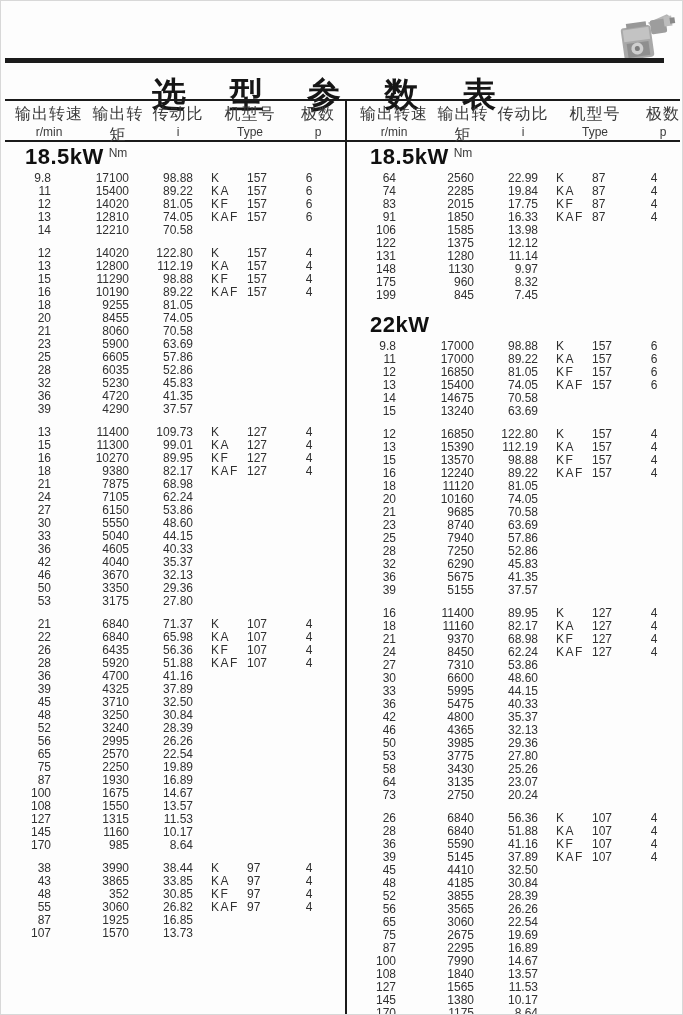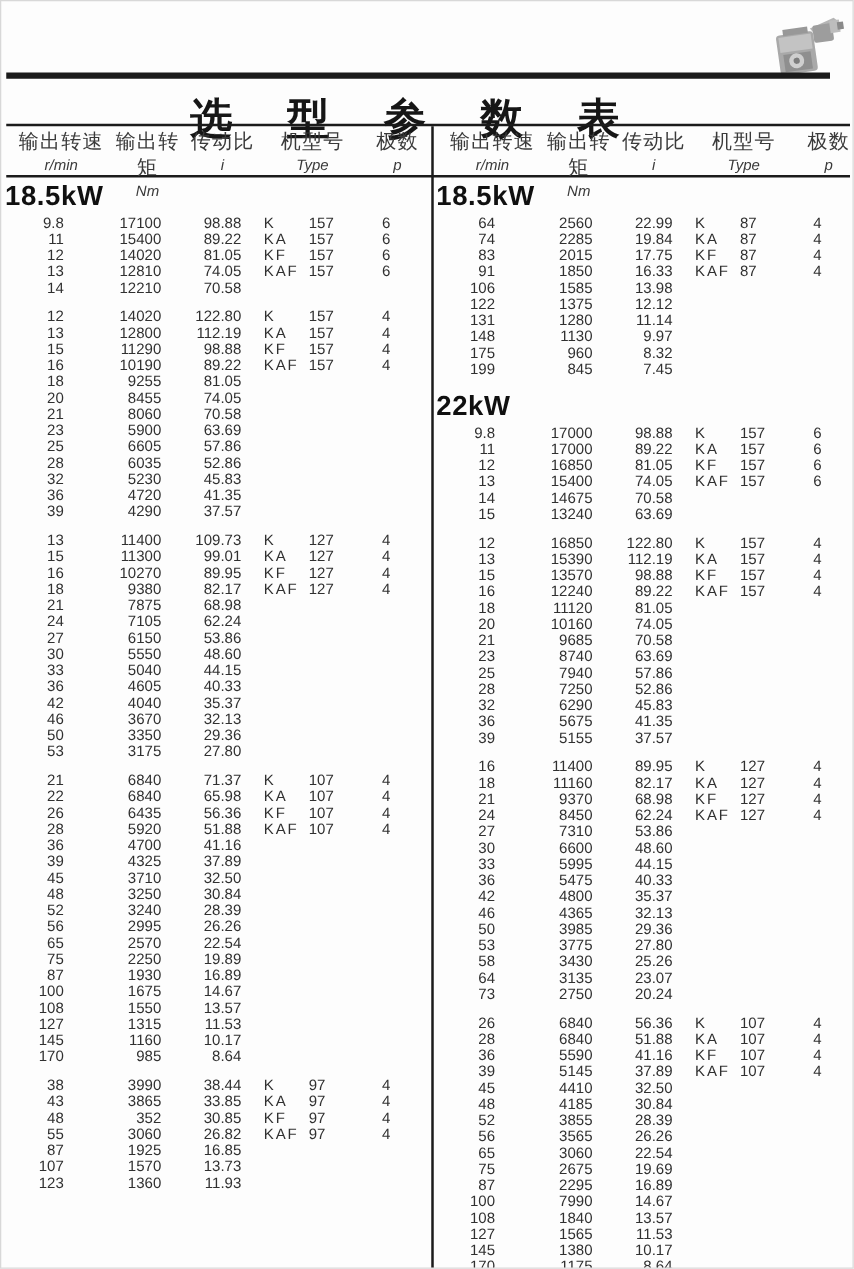--- a/index.html
+++ b/index.html
@@ -36,27 +36,27 @@
 
   .hdr {
     display:grid;
     grid-template-columns:76px 62px 58px 86px 50px;
     padding-left:8px;
     height:36px;
     color:#3a3a3a;
   }
   .hdr .hc { text-align:center; line-height:1.3; }
   .hdr .cn { font-size:16px; letter-spacing:1px; }
-  .hdr .un { font-size:12px;font-style:italic; }
+  .hdr .un { font-size:12px; }
 
   .body { margin-top:4px; }
 
   .section-heading {
     font-size:22px; font-weight:bold; color:#101010;
-    line-height:26px; margin:2px 0 2px 1px;
+    line-height:26px; margin:2px 0 2px 22px;
     letter-spacing:0.5px;
   }
 
   .block { margin-bottom:10px; }
 
   .row {
     display:grid;
     grid-template-columns:40px 78px 64px 54px 34px 56px;
     padding-left:8px;
     height:13px; line-height:13px;
@@ -569,28 +569,20 @@
           <span class="c-poles"></span>
         </div>
         <div class="row">
           <span class="c-speed">107</span>
           <span class="c-torque">1570</span>
           <span class="c-ratio">13.73</span>
           <span class="c-type"></span>
           <span class="c-size"></span>
           <span class="c-poles"></span>
         </div>
-        <div class="row">
-          <span class="c-speed">123</span>
-          <span class="c-torque">1360</span>
-          <span class="c-ratio">11.93</span>
-          <span class="c-type"></span>
-          <span class="c-size"></span>
-          <span class="c-poles"></span>
-        </div>
       </div>
     </div>
 </div>
 
 <div class="col col-right">
   <div class="hdr">
     <div class="hc">
       <div class="cn">输出转速</div>
       <div class="un">r/min</div>
     </div>

